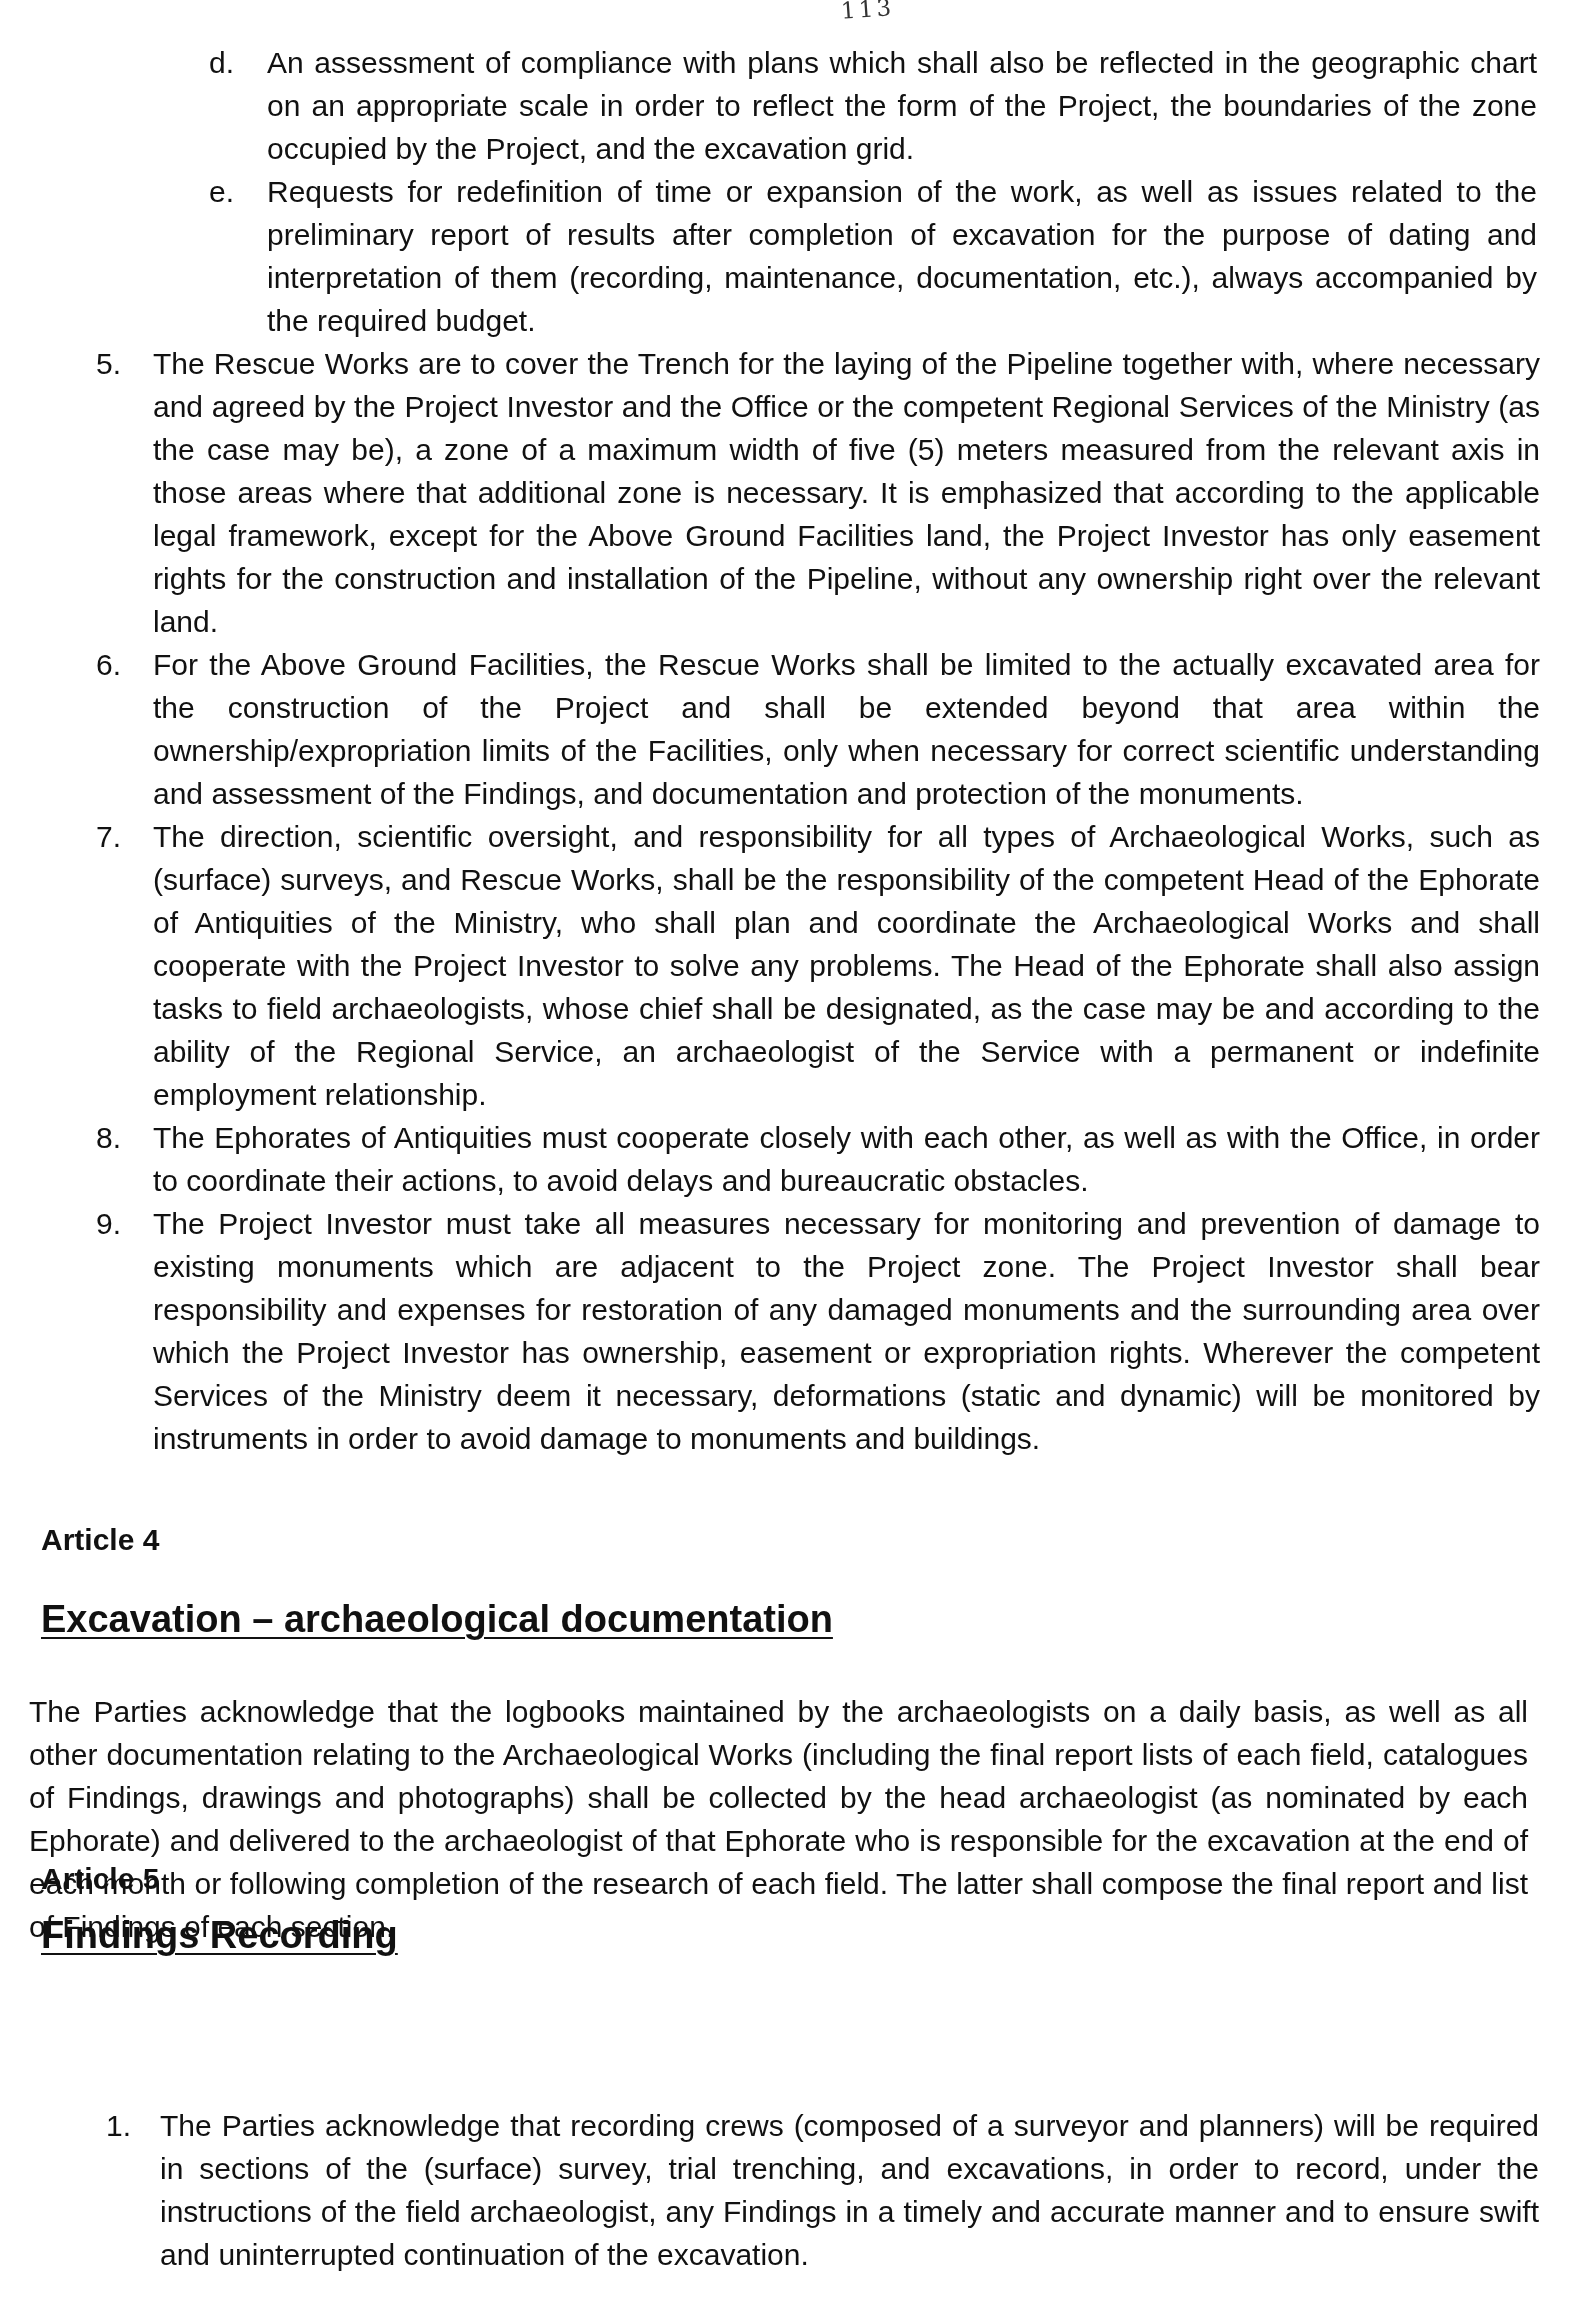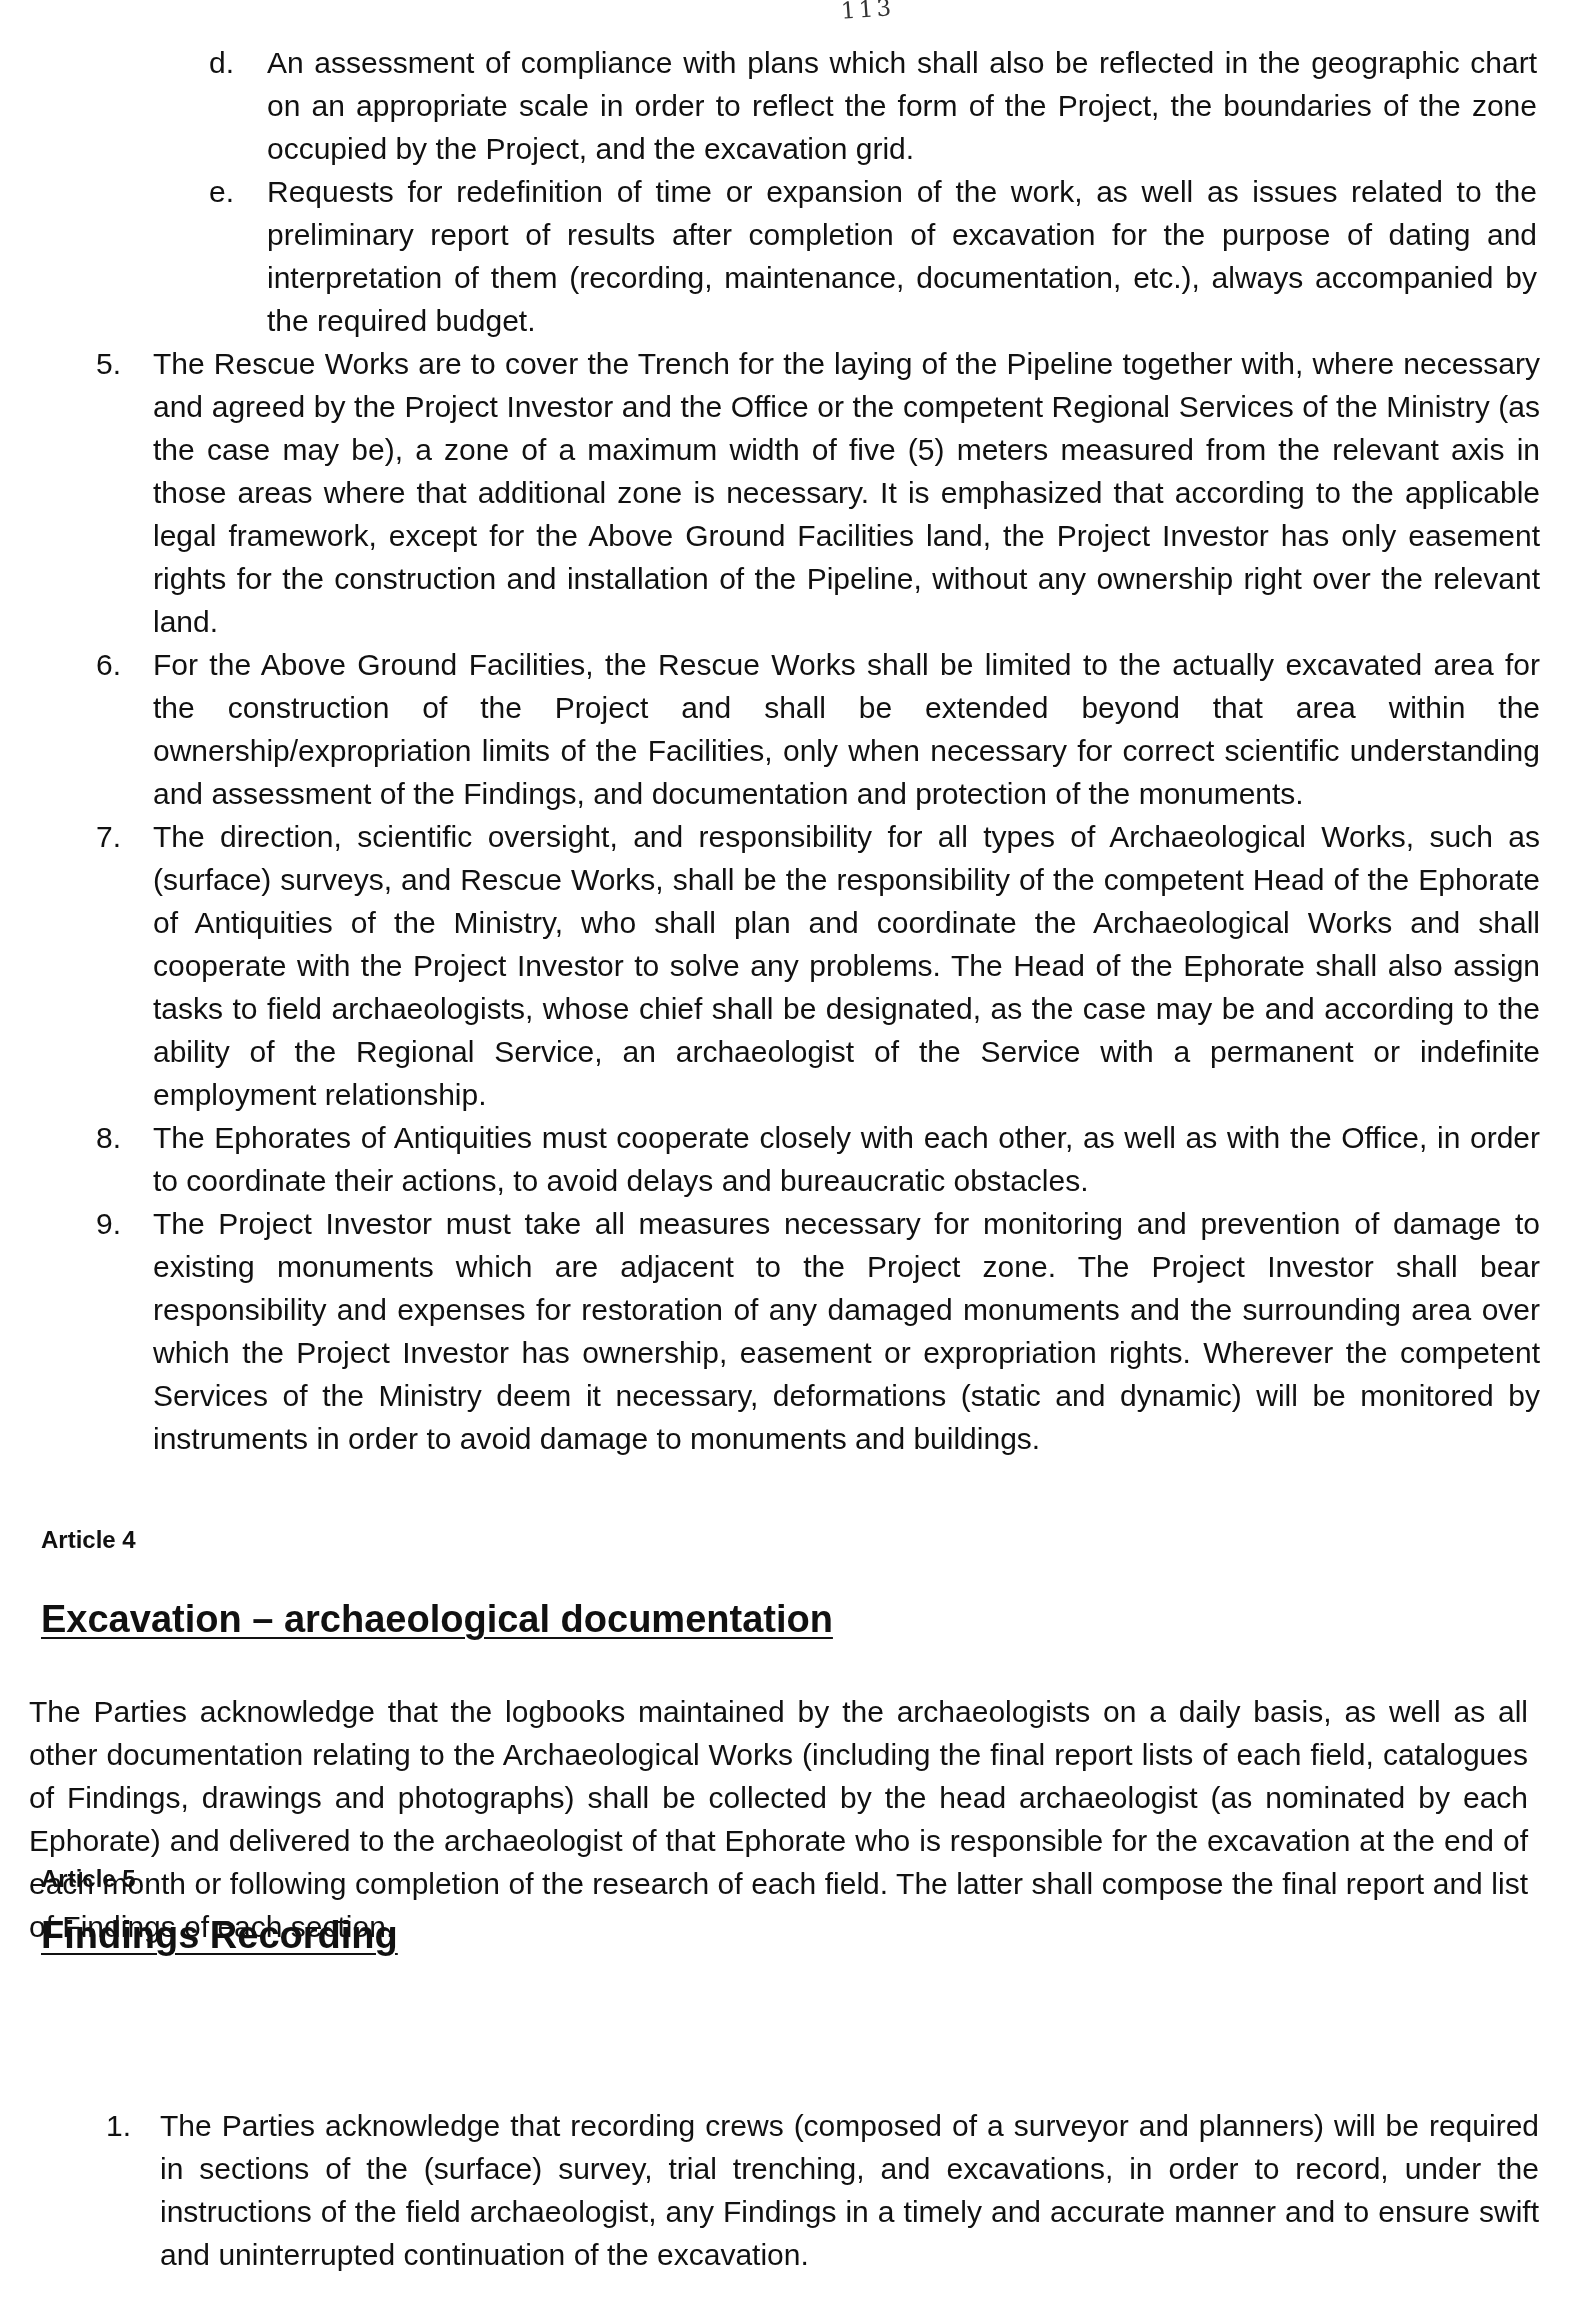--- a/index.html
+++ b/index.html
@@ -69,21 +69,21 @@
       margin-left: 153px;
       width: 1387px;
     }
     .num-list .list-item .marker {
       left: -57px;
     }
     .article-heading {
       position: absolute;
       left: 41px;
       font-weight: bold;
-      font-size: 24px;
+      font-size: 30px;
     }
     .section-title {
       position: absolute;
       left: 41px;
       font-weight: bold;
       text-decoration: underline;
       text-decoration-thickness: 2.3px;
       text-underline-offset: 4.6px;
       font-size: 38px;
     }

